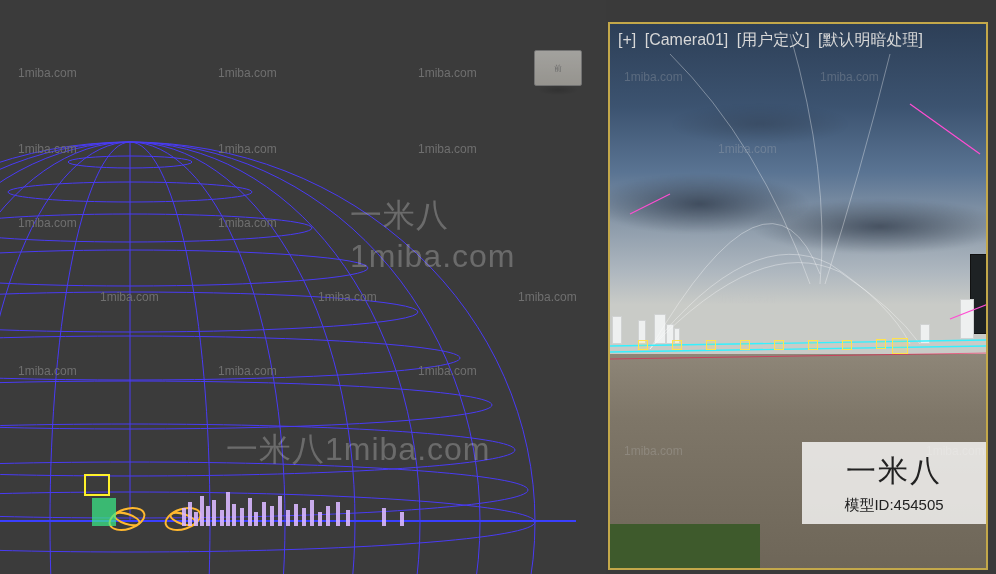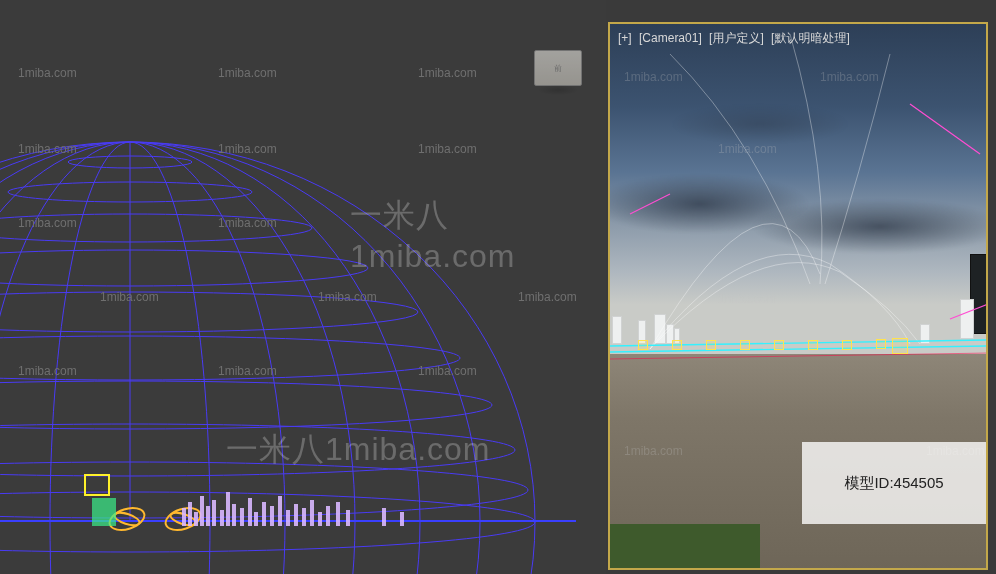--- a/index.html
+++ b/index.html
@@ -38,21 +38,21 @@
     position: absolute; left:0; top:0; right:0; height: 330px;
     background: linear-gradient(180deg,#2d3f57 0%,#3c5370 25%,#5a7493 45%,#8a99a9 60%,#aeb7bf 75%,#c9cbc7 85%);
   }
   .cloud { position:absolute; background: radial-gradient(ellipse at center, rgba(40,50,65,.7), transparent 70%); filter: blur(1px);}
   .ground {
     position:absolute; left:0; right:0; top:330px; bottom:0;
     background: linear-gradient(180deg,#8e8678 0%, #7e7668 30%, #6e6658 100%);
   }
   .grass { position:absolute; left:0; right:60%; top:500px; bottom:0; background:#3e5a2c; }
   .viewport-label {
-    position:absolute; left:8px; top:6px; color:#d8d8d8; font-size:12px;
+    position:absolute; left:8px; top:6px; color:#d8d8d8; font-size:16px;
     font-family: "SimSun", Arial, sans-serif;
   }
   .label-part{ margin-right:4px; }
 
   .bldg { position:absolute; background:#eef0f0; border:1px solid #d0d2d2; }
   .bldg.dark{ background:#1e2224; border-color:#111; }
   .light-box { position:absolute; width:10px; height:10px; border:1px solid #ffe34d; background:rgba(255,227,77,.15);}
 
   
   .wm { position:absolute; color:#6f6f6f; font-size:12px; pointer-events:none; user-select:none;}
@@ -221,19 +221,20 @@
     </div>
 
     <div class="wm wm-r" style="left:108px;top:118px">1miba.com</div>
     <div class="wm wm-r" style="left:210px;top:46px">1miba.com</div>
     <div class="wm wm-r" style="left:108px;top:268px">1miba.com</div>
     <div class="wm wm-r" style="left:14px;top:420px">1miba.com</div>
     <div class="wm wm-r" style="left:316px;top:420px">1miba.com</div>
     <div class="wm wm-r" style="left:14px;top:46px">1miba.com</div>
 
     <div class="badge">
+      <div class="line1">一米八</div>
       <div class="line2">
         <span>模型ID:</span><span>454505</span>
       </div>
     </div>
   </div>
 
 </div>
 
 </body></html>

